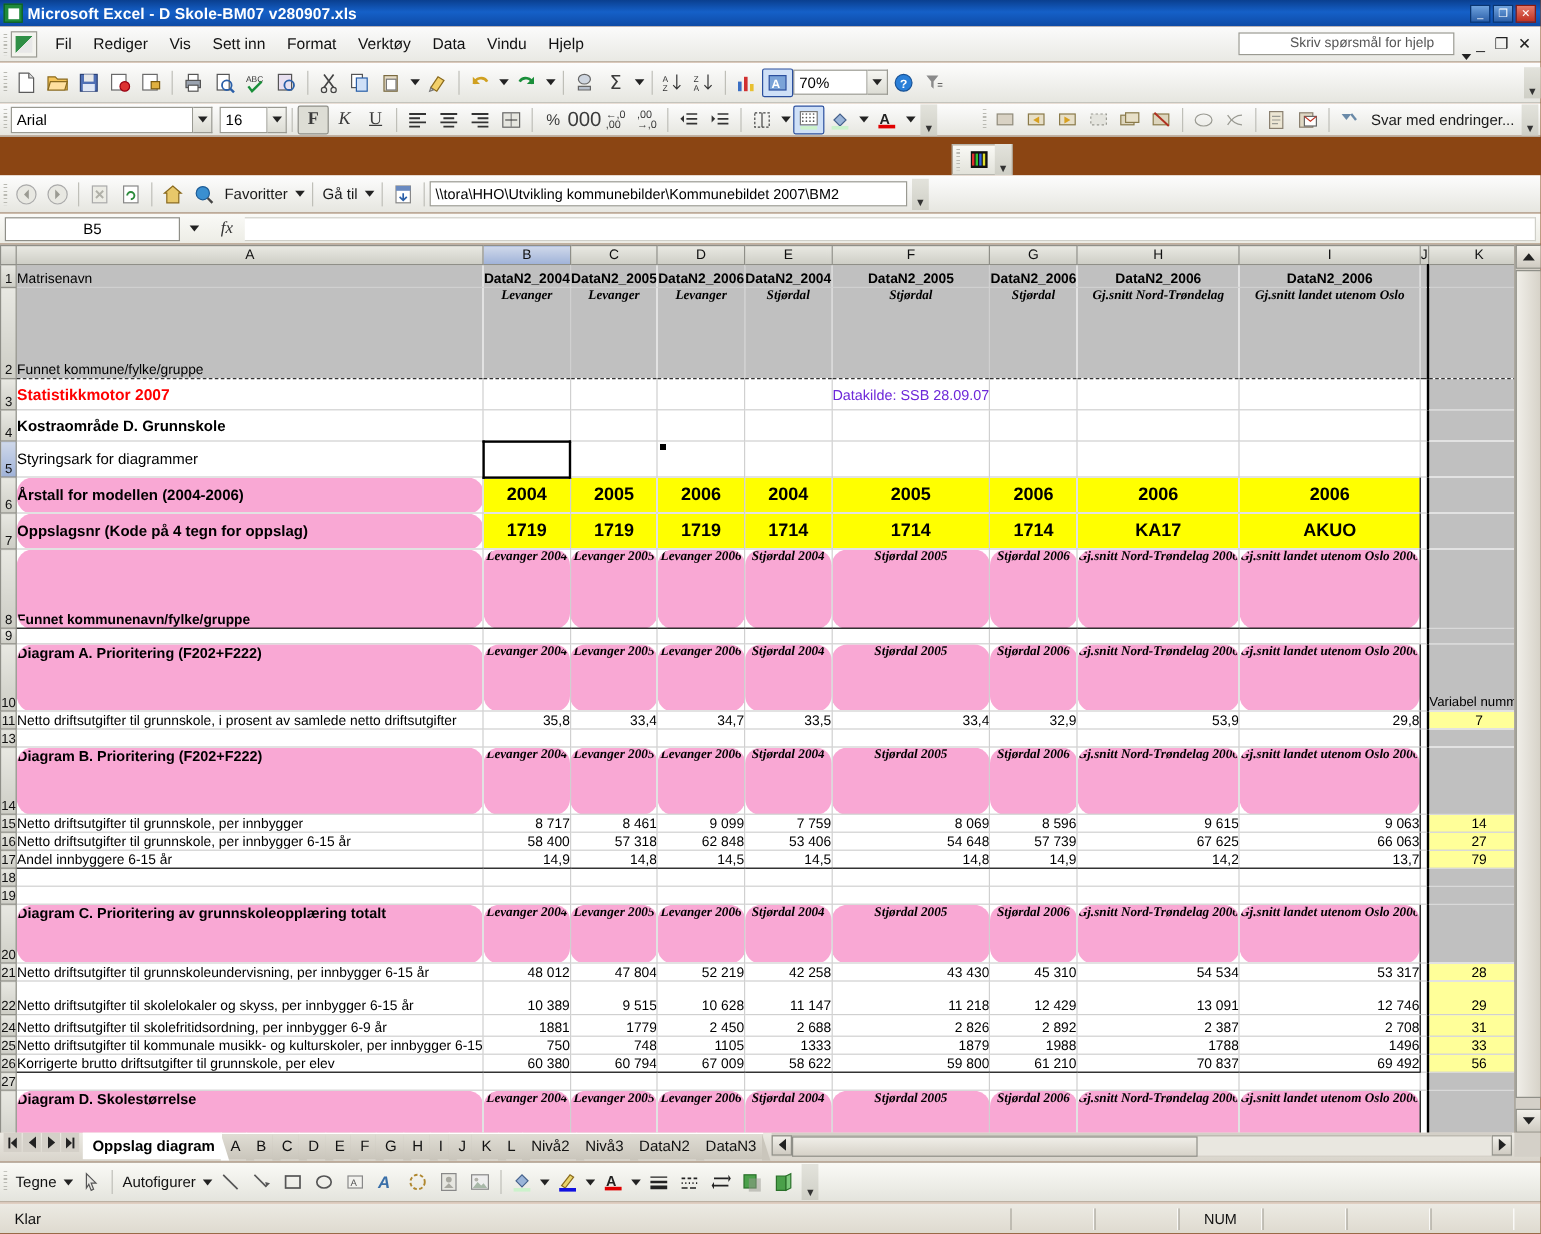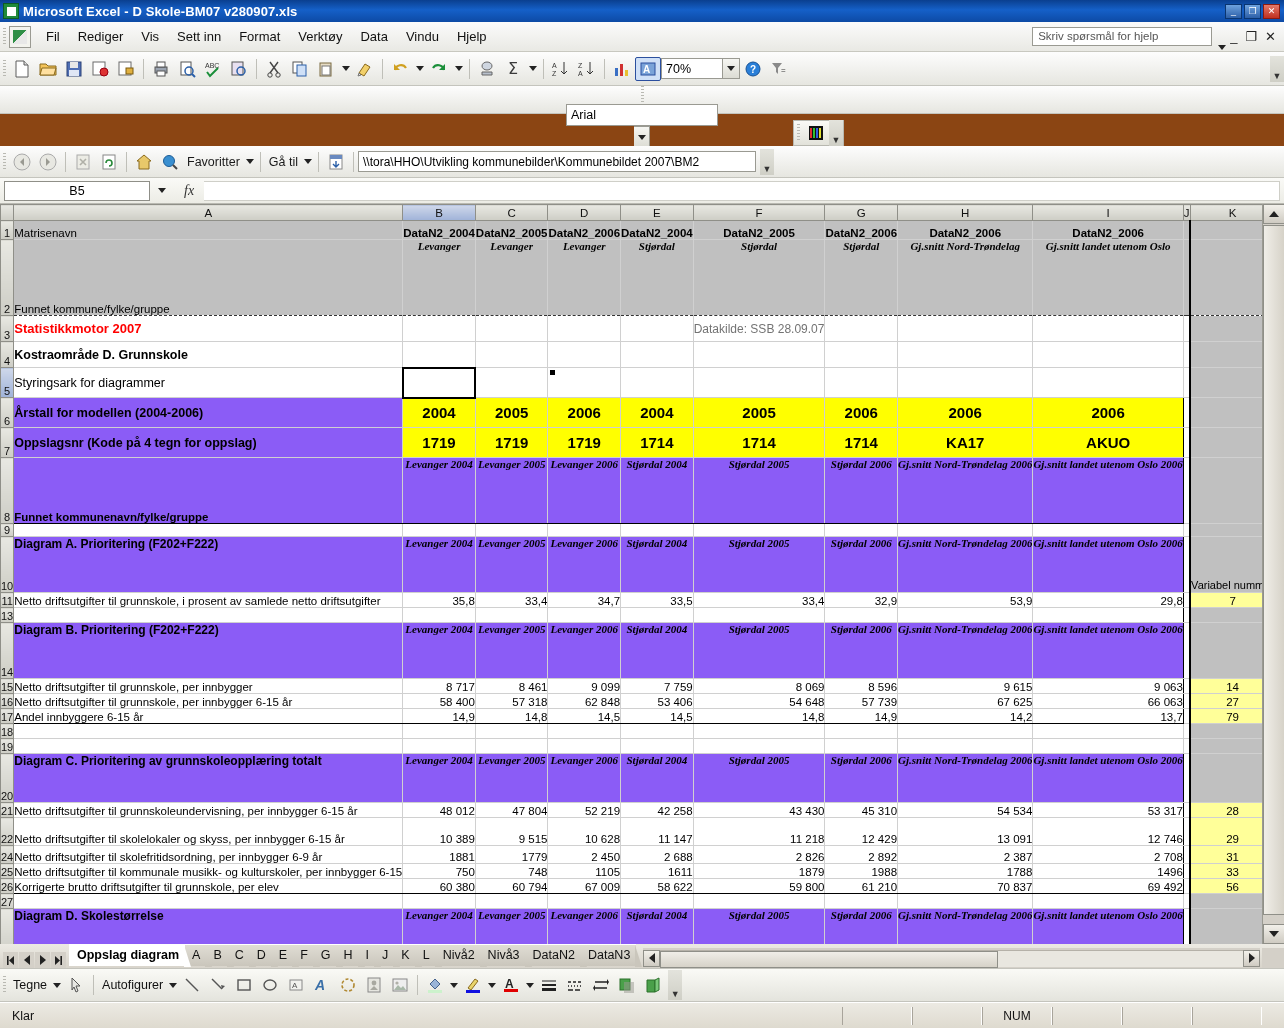--- a/index.html
+++ b/index.html
@@ -45,21 +45,21 @@
     color: #fff; font-size: 9px; line-height: 13px; text-align: center;
     font-family: "Liberation Sans", sans-serif;
   }
   .tb-btn.close { background: linear-gradient(to bottom,#e57a6a,#c03020); border-color:#8a1a10; }
 
   
   .menubar {
     position: absolute; left: 0; top: 22px; width: 1284px; height: 30px;
     background: linear-gradient(to bottom,#fbfbfb,#e9e9e4);
     border-bottom: 1px solid #c8c8c0;
-    display: flex; align-items: center;
+    display: flex; align-items: center; text-align: right;
   }
   .grip { width: 3px; height: 18px; margin: 0 3px 0 3px;
     background: repeating-linear-gradient(to bottom,#b9b9b2 0 1px,transparent 1px 3px); flex:none;}
   .menu-xlicon {
     width: 22px; height: 22px; flex: none; margin-right: 6px;
     border: 1px solid #9a9a92; background: #f3f3ee; position: relative;
   }
   .menu-xlicon:before{
     content:""; position:absolute; left:3px; top:3px; width:14px; height:14px;
     background: linear-gradient(135deg,#2f8f46 0 50%,#e8e8e8 50% 100%);
@@ -77,21 +77,21 @@
   .win-btns span { cursor: default; }
 
   
   .toolrow {
     position: absolute; left: 0; width: 1284px;
     background: linear-gradient(to bottom,#fdfdfd,#e6e6e0);
     border-bottom: 1px solid #c4c4bd;
     display: flex; align-items: center;
   }
   #toolbar1 { top: 52px; height: 34px; }
-  #toolbar2 { top: 86px; height: 28px; flex-direction: column; }
+  #toolbar2 { top: 86px; height: 28px; }
   #toolbar3 { top: 120px; height: 26px; }
   #toolbar4 { top: 146px; height: 32px; }
 
   .tbtn {
     width: 26px; height: 24px; flex: none; position: relative;
     display: flex; align-items: center; justify-content: center;
     font-size: 14px; color: #3b3b3b;
   }
   .tbtn.sel { border: 1px solid #2b4f9e; background: #cfe0f7; border-radius:2px; }
   .tsep { width: 1px; height: 20px; background: #bfbfb8; margin: 0 4px; flex:none; }
@@ -164,33 +164,33 @@
   .colhdr { height: 16px; }
   .colhdr.active { background: linear-gradient(to bottom,#cfd8ea,#9fb2d8); }
   .rowhdr { width: 26px; text-align: center; vertical-align: bottom; padding-bottom:0px; font-size:11px;}
   .rowhdr.active { background: linear-gradient(to bottom,#cfd8ea,#9fb2d8); }
   .corner { width:26px; height:16px; background: linear-gradient(to bottom,#e8e8e2,#cdcdc5); border:1px solid #8f8f88;}
 
   td.cell { border-right: 1px solid #d0d0d0; border-bottom: 1px solid #d0d0d0;
             font-size: 11.5px; color:#000; vertical-align: bottom; padding: 0 3px;
             overflow:hidden; white-space:nowrap; background:#fff; }
   td.gray   { background: #c0c0c0; }
-  td.green  { background: #8b5cf6; }
+  td.green  { background: #f9a8d4; border-radius: 13px; }
   td.yellow { background: #ffff00; }
   td.paleyellow { background: #ffff99; }
   td.num { text-align: right; }
   td.ctr { text-align: center; }
   td.bold { font-weight: bold; }
   td.hdrlabel { font-weight: bold; font-size: 12px; vertical-align: top; padding-top:2px;}
   td.colcap {
     font-family:"Liberation Serif", serif; font-style: italic; font-weight:bold;
     font-size: 11px; text-align:center; vertical-align: top; line-height: 12px; padding-top:3px;
   }
   td.redtext { color:#ff0000; font-weight:bold; font-size:13px; }
-  td.datakilde { color:#737373; font-size:12px; text-align:left; }
+  td.datakilde { color:#6d28d9; font-size:12px; text-align:left; }
   td.bigyellow { font-size:15px; font-weight:bold; text-align:center; vertical-align:middle; }
   td.bbox { border: 2px solid #000; }
   td.topborder { border-top: 1px solid #000; }
   td.botborder { border-bottom: 1px solid #000; }
   td.leftborder { border-left: 1px solid #000; }
   td.rightborder { border-right: 1px solid #000; }
   td.dashbot { border-bottom: 1px dashed #333; }
   td.kcol { border-left:2px solid #000; border-right:2px solid #000;}
   td.varhdr { background:#c0c0c0; text-align:center; font-size:11px; line-height:13px; vertical-align:bottom;}
   .selhandle { position:absolute; width:5px; height:5px; background:#000; }
@@ -212,21 +212,21 @@
   }
   .tri-up { border-left:5px solid transparent;border-right:5px solid transparent;border-bottom:6px solid #222;}
   .tri-dn { border-left:5px solid transparent;border-right:5px solid transparent;border-top:6px solid #222;}
   .tri-lf { border-top:5px solid transparent;border-bottom:5px solid transparent;border-right:6px solid #222;}
   .tri-rt { border-top:5px solid transparent;border-bottom:5px solid transparent;border-left:6px solid #222;}
 
   
   .tabbar {
     position:absolute; left:0; top:944px; width:1284px; height:24px;
     background: linear-gradient(to bottom,#eceae3,#d8d4cb);
-    display:flex; align-items:flex-end;
+    display:flex; align-items:flex-start;
   }
   .navbtns { display:flex; align-items:center; gap:1px; padding:0 3px; flex:none; }
   .navbtn { width:15px; height:16px; display:flex;align-items:center;justify-content:center;
             background:#d4d0c8; }
   .tabs { display:flex; align-items:flex-start; height:24px; flex:none; }
   .tab {
     font-size: 12.5px; color:#111; padding: 3px 6px 2px 8px; height: 22px;
     background: linear-gradient(to bottom,#e0ddd4,#cac6bc);
     border-top:1px solid #fff; margin-right:-1px; white-space:nowrap;
     transform: skewX(0deg);
@@ -1141,21 +1141,21 @@
         <td class="cell"></td>
         <td class="cell paleyellow ctr kcol">31</td>
       </tr>
 
       <tr style="height:15px">
         <td class="rowhdr">25</td>
         <td class="cell leftborder">Netto driftsutgifter til kommunale musikk- og kulturskoler, per innbygger 6-15</td>
         <td class="cell num">750</td>
         <td class="cell num">748</td>
         <td class="cell num">1105</td>
-        <td class="cell num">1611</td>
+        <td class="cell num">1333</td>
         <td class="cell num">1879</td>
         <td class="cell num">1988</td>
         <td class="cell num">1788</td>
         <td class="cell num rightborder">1496</td>
         <td class="cell"></td>
         <td class="cell paleyellow ctr kcol">33</td>
       </tr>
 
       <tr style="height:15px">
         <td class="rowhdr">26</td>

